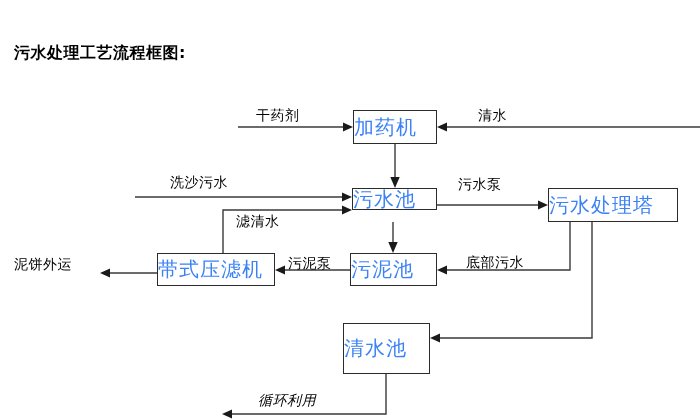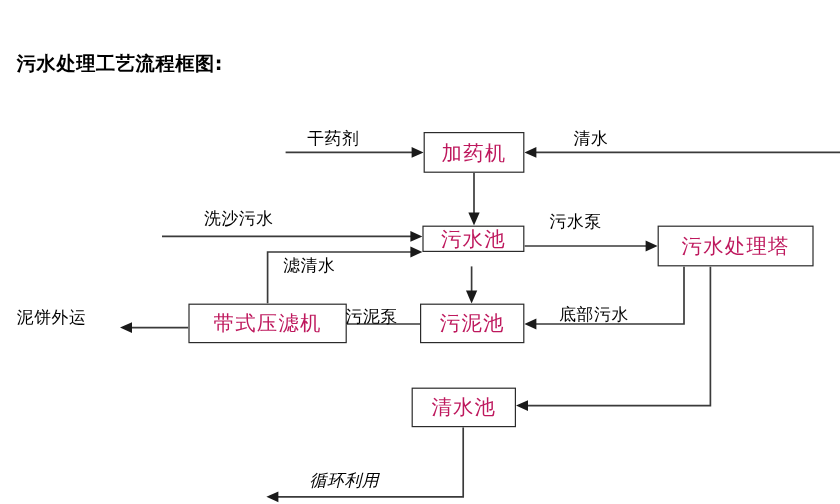--- a/index.html
+++ b/index.html
@@ -24,25 +24,25 @@
     font-weight: bold;
     color: #000000;
     letter-spacing: 0.5px;
     white-space: nowrap;
   }
   .node {
     position: absolute;
     box-sizing: border-box;
     border: 1.5px solid #2b2b2b;
     background: #ffffff;
-    color: #be185d;
-    font-size: 17px;
+    color: #3b82f6;
+    font-size: 20px;
     display: flex;
     align-items: center;
-    justify-content: center;
+    justify-content: flex-start;
     white-space: nowrap;
     letter-spacing: 1px;
     z-index: 3;
   }
   .edge-label {
     position: absolute;
     font-size: 14px;
     color: #000000;
     white-space: nowrap;
     letter-spacing: 0.5px;
@@ -118,29 +118,29 @@
   </div>
 
   <div class="node" style="left:352px; top:163px; width:85px; height:22px;">
     <span>污水池</span>
   </div>
 
   <div class="node" style="left:548px; top:163px; width:130px; height:34px;">
     <span>污水处理塔</span>
   </div>
 
-  <div class="node" style="left:157px; top:228px; width:132px; height:33px;">
+  <div class="node" style="left:157px; top:228px; width:118px; height:33px;">
     <span>带式压滤机</span>
   </div>
 
   <div class="node" style="left:350px; top:228px; width:87px; height:33px;">
     <span>污泥池</span>
   </div>
 
-  <div class="node" style="left:343px; top:298px; width:87px; height:33px;">
+  <div class="node" style="left:343px; top:298px; width:87px; height:51px;">
     <span>清水池</span>
   </div>
 
   <div class="edge-label" style="left:256px; top:82px;">干药剂</div>
 
   <div class="edge-label" style="left:478px; top:82px;">清水</div>
 
   <div class="edge-label" style="left:170px; top:149px;">洗沙污水</div>
 
   <div class="edge-label" style="left:458px; top:151px;">污水泵</div>

